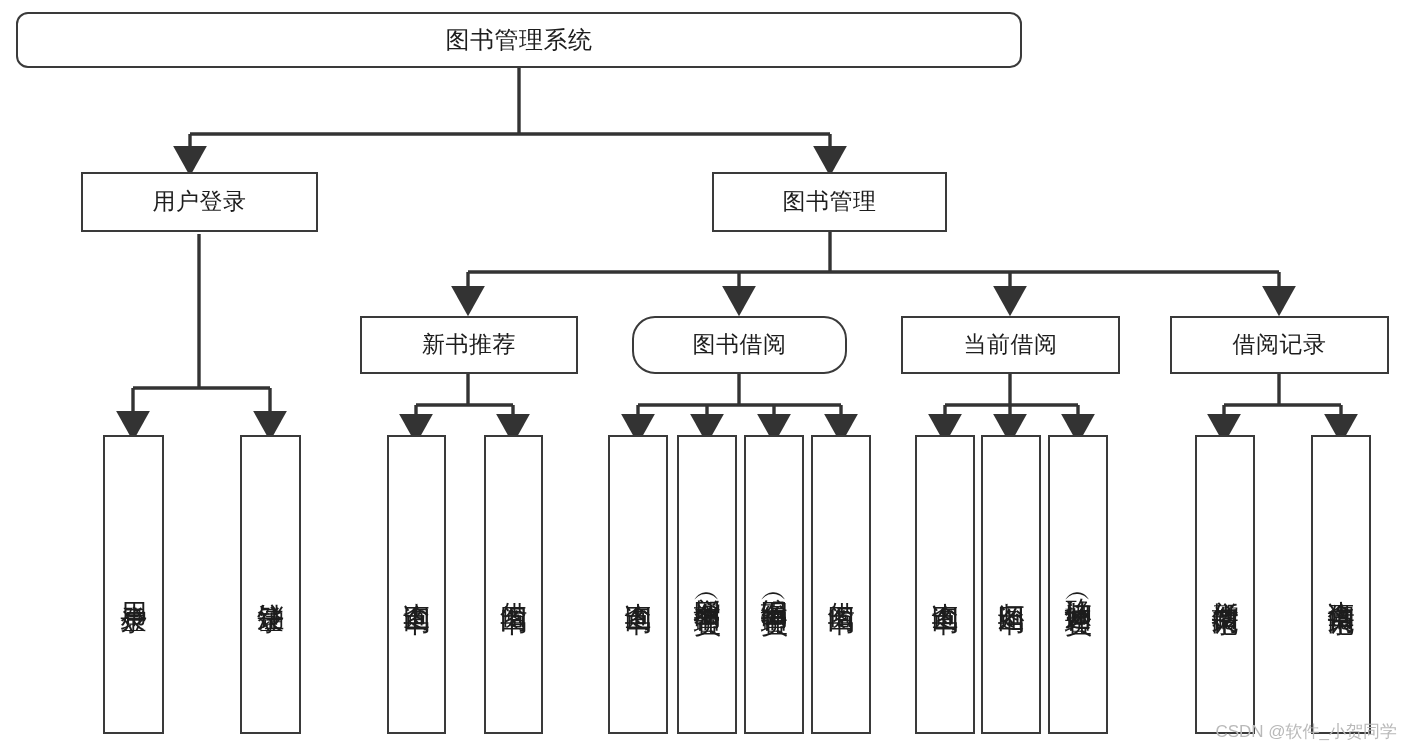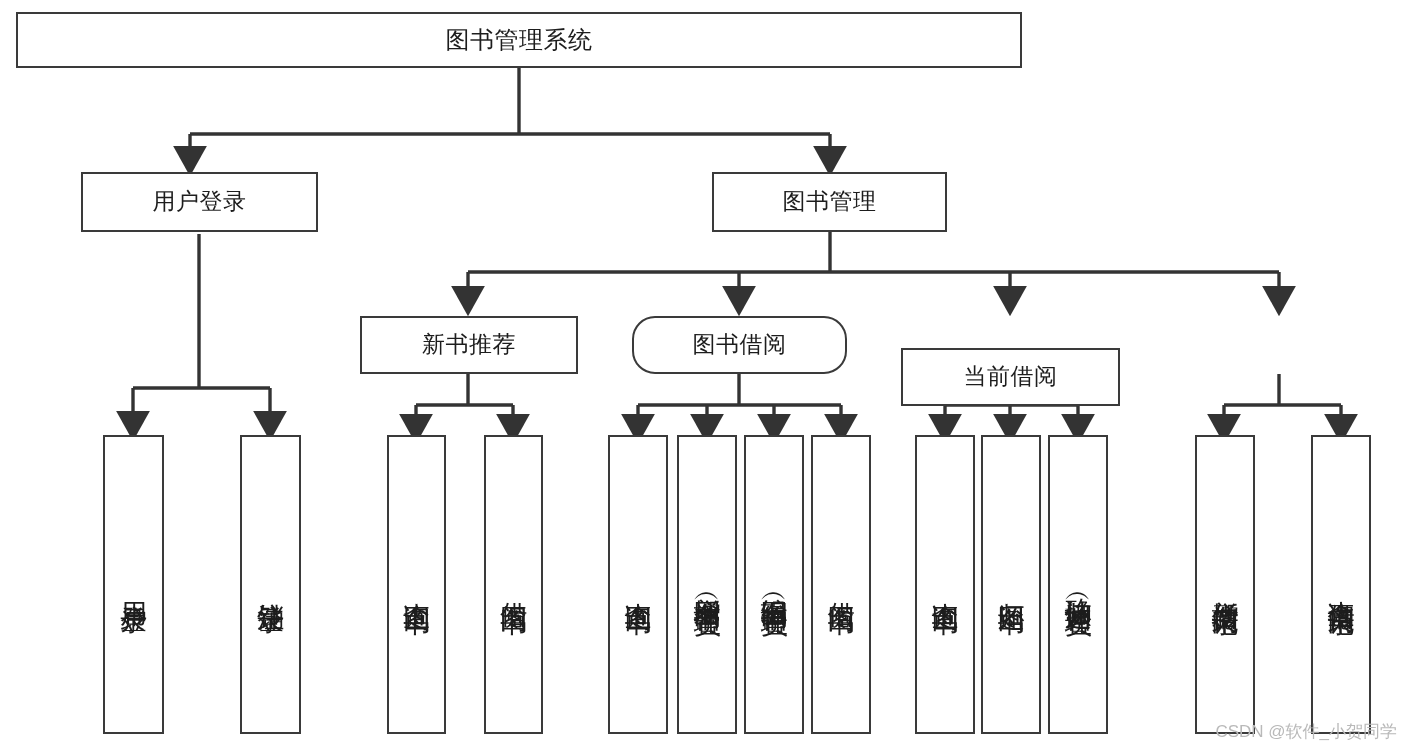--- a/index.html
+++ b/index.html
@@ -124,44 +124,47 @@
       <path d="M1010,405 L1010,428" marker-end="url(#arrow)"></path>
       <path d="M1078,405 L1078,428" marker-end="url(#arrow)"></path>
 
       <path d="M1279,374 L1279,405"></path>
       <path d="M1224,405 L1341,405"></path>
       <path d="M1224,405 L1224,428" marker-end="url(#arrow)"></path>
       <path d="M1341,405 L1341,428" marker-end="url(#arrow)"></path>
     </g>
   </svg>
 
-  <div class="node horiz root" style="left:16px; top:12px; width:1006px; height:56px;">
+  <div class="node horiz root" style="left:16px; top:12px; width:1006px; height:56px;border-radius:12px;">
     <span class="label">图书管理系统</span>
   </div>
 
   <div class="node horiz" style="left:81px; top:172px; width:237px; height:60px;">
     <span class="label">用户登录</span>
   </div>
 
   <div class="node horiz" style="left:712px; top:172px; width:235px; height:60px;">
     <span class="label">图书管理</span>
   </div>
 
   <div class="node horiz" style="left:360px; top:316px; width:218px; height:58px;">
     <span class="label">新书推荐</span>
   </div>
 
   <div class="node horiz" style="left:632px; top:316px; width:215px; height:58px;border-radius:23px;">
     <span class="label">图书借阅</span>
   </div>
 
-  <div class="node horiz" style="left:901px; top:316px; width:219px; height:58px;margin-top:32px;">
+  <div class="node horiz" style="left:901px; top:316px; width:219px; height:58px;">
     <span class="label">当前借阅</span>
   </div>
 
+  <div class="node horiz" style="left:1170px; top:316px; width:219px; height:58px;">
+    <span class="label">借阅记录</span>
+  </div>
 
   <div class="node vert" style="left:103px; top:435px; width:61px; height:299px;">
     <span class="label">用户登录</span>
   </div>
 
   <div class="node vert" style="left:240px; top:435px; width:61px; height:299px;">
     <span class="label">注销登录</span>
   </div>
 
   <div class="node vert" style="left:387px; top:435px; width:59px; height:299px;">

